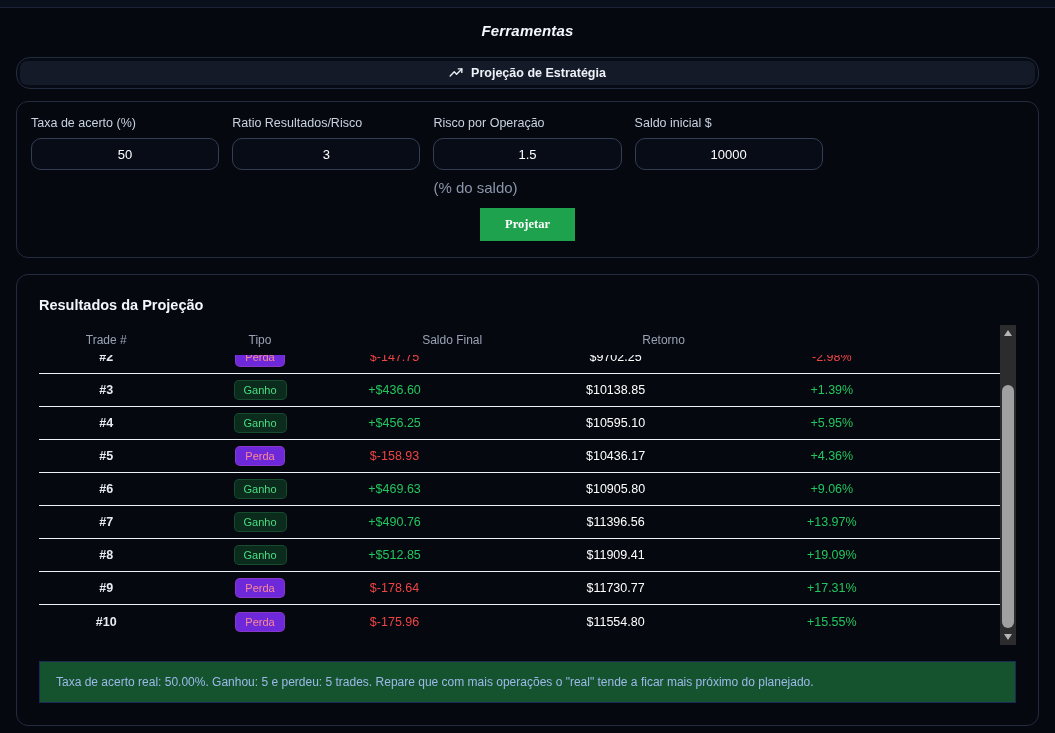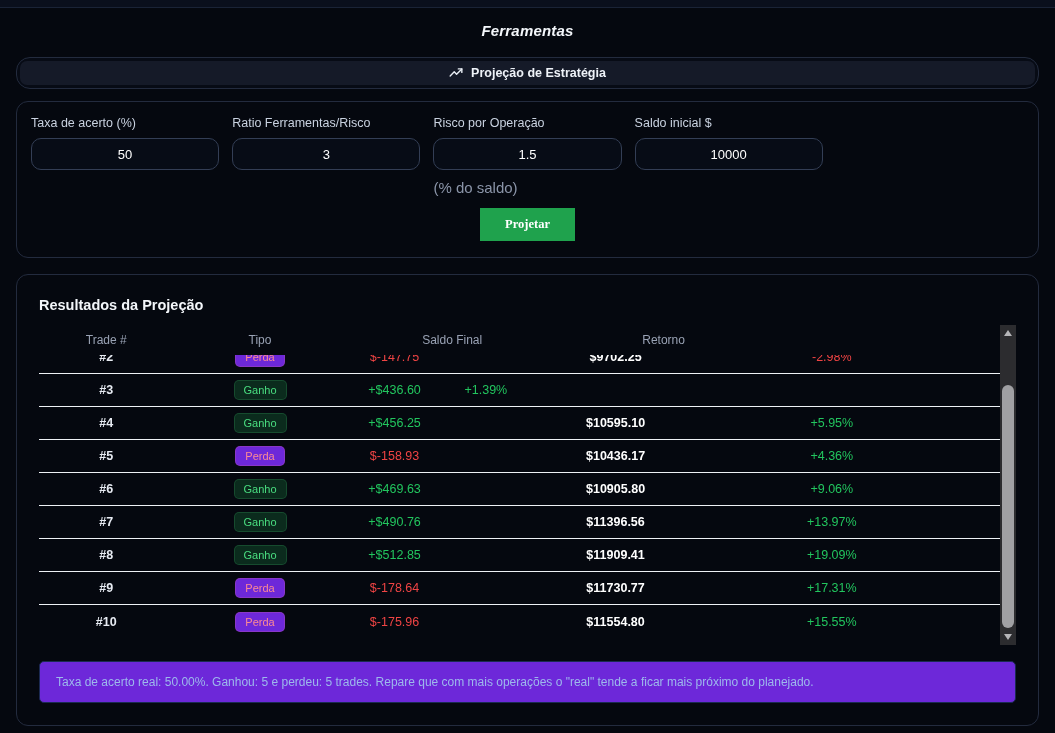--- a/index.html
+++ b/index.html
@@ -35,34 +35,34 @@
   .th, .td { text-align:center; }
   .thead .c1{width:14%} .thead .c2{width:18%} .thead .c3{width:24%} .thead .c4{width:22%} .thead .c5{width:22%}
   .viewport { height:290px; overflow:hidden; }
   .rows { margin-top:-14px; }
   .row { display:flex; align-items:center; height:33px; border-bottom:1.5px solid #eef1f5; }
   .row:last-child { border-bottom:none; }
   .row .c1{width:14%} .row .c2{width:18%} .row .c3{width:10%} .row .c4{width:36%}
   .row .c5{width:22%; padding-right:13%;}
   .td { font-size:12.5px; }
   .trade { color:#e7ebf2; font-weight:600; }
-  .saldo { color:#ffffff; font-weight:700; }
+  .saldo { color:#ffffff; font-weight:400; }
   .pos { color:var(--positive,#22c55e); }
   .neg { color:var(--negative,#ef4444); }
   .badge { display:inline-block; padding:3px 9px; border-radius:5px; font-size:11px; }
   .badge-win { background:#0b2b1d; color:#4ade80; border:1px solid rgba(74,222,128,.18); }
   .badge-loss { background:#6d28d9; color:#fb8a95; border:1px solid rgba(251,113,133,.2); }
 
   .scrollbar { position:absolute; top:0; right:0; width:16px; height:320px; background:#2c2c2f; }
   .sb-thumb { position:absolute; top:60px; left:2px; width:12px; height:243px; background:#a0a0a3; border-radius:6px; }
   .sb-arrow { position:absolute; left:4px; width:0; height:0; border-left:4px solid transparent; border-right:4px solid transparent; }
   .sb-arrow.up { top:5px; border-bottom:6px solid #b5b5b8; }
   .sb-arrow.down { bottom:5px; border-top:6px solid #b5b5b8; }
 
-  .info-box { margin-top:16px; background:#6d28d9; border:1px solid #1b2a52; border-radius:5px; padding:13px 16px; color:var(--info_text,#9db9ec); font-size:12px; }
+  .info-box { margin-top:16px; background:#14532d; border:1px solid #1b2a52; border-radius:0; padding:13px 16px; color:var(--info_text,#9db9ec); font-size:12px; }
 </style>
 </head>
 <body>
 
 <div class="top-strip"></div>
 <div class="app-title">Ferramentas</div>
 
 <div class="content">
 
   <div class="tabbar">
@@ -77,21 +77,21 @@
     </div>
   </div>
 
   <div class="panel form-panel">
     <div class="form-grid">
       <div class="field">
         <label class="flabel">Taxa de acerto (%)</label>
         <input class="finput" value="50" style="">
       </div>
       <div class="field">
-        <label class="flabel">Ratio Ferramentas/Risco</label>
+        <label class="flabel">Ratio Resultados/Risco</label>
         <input class="finput" value="3" style="">
       </div>
       <div class="field">
         <label class="flabel">Risco por Operação</label>
         <input class="finput" value="1.5" style="">
         <div class="fhint">(% do saldo)</div>
       </div>
       <div class="field">
         <label class="flabel">Saldo inicial $</label>
         <input class="finput" value="10000" style="">
@@ -120,20 +120,21 @@
     <div class="td c2"><span class="badge badge-loss">Perda</span></div>
     <div class="td c3 neg">$-147.75</div>
     <div class="td c4 saldo">$9702.25</div>
     <div class="td c5 neg">-2.98%</div>
   </div>
 
   <div class="row">
     <div class="td c1 trade">#3</div>
     <div class="td c2"><span class="badge badge-win">Ganho</span></div>
     <div class="td c3 pos">+$436.60</div>
+    <div class="td c4 saldo">$10138.85</div>
     <div class="td c5 pos">+1.39%</div>
   </div>
 
   <div class="row">
     <div class="td c1 trade">#4</div>
     <div class="td c2"><span class="badge badge-win">Ganho</span></div>
     <div class="td c3 pos">+$456.25</div>
     <div class="td c4 saldo">$10595.10</div>
     <div class="td c5 pos">+5.95%</div>
   </div>

